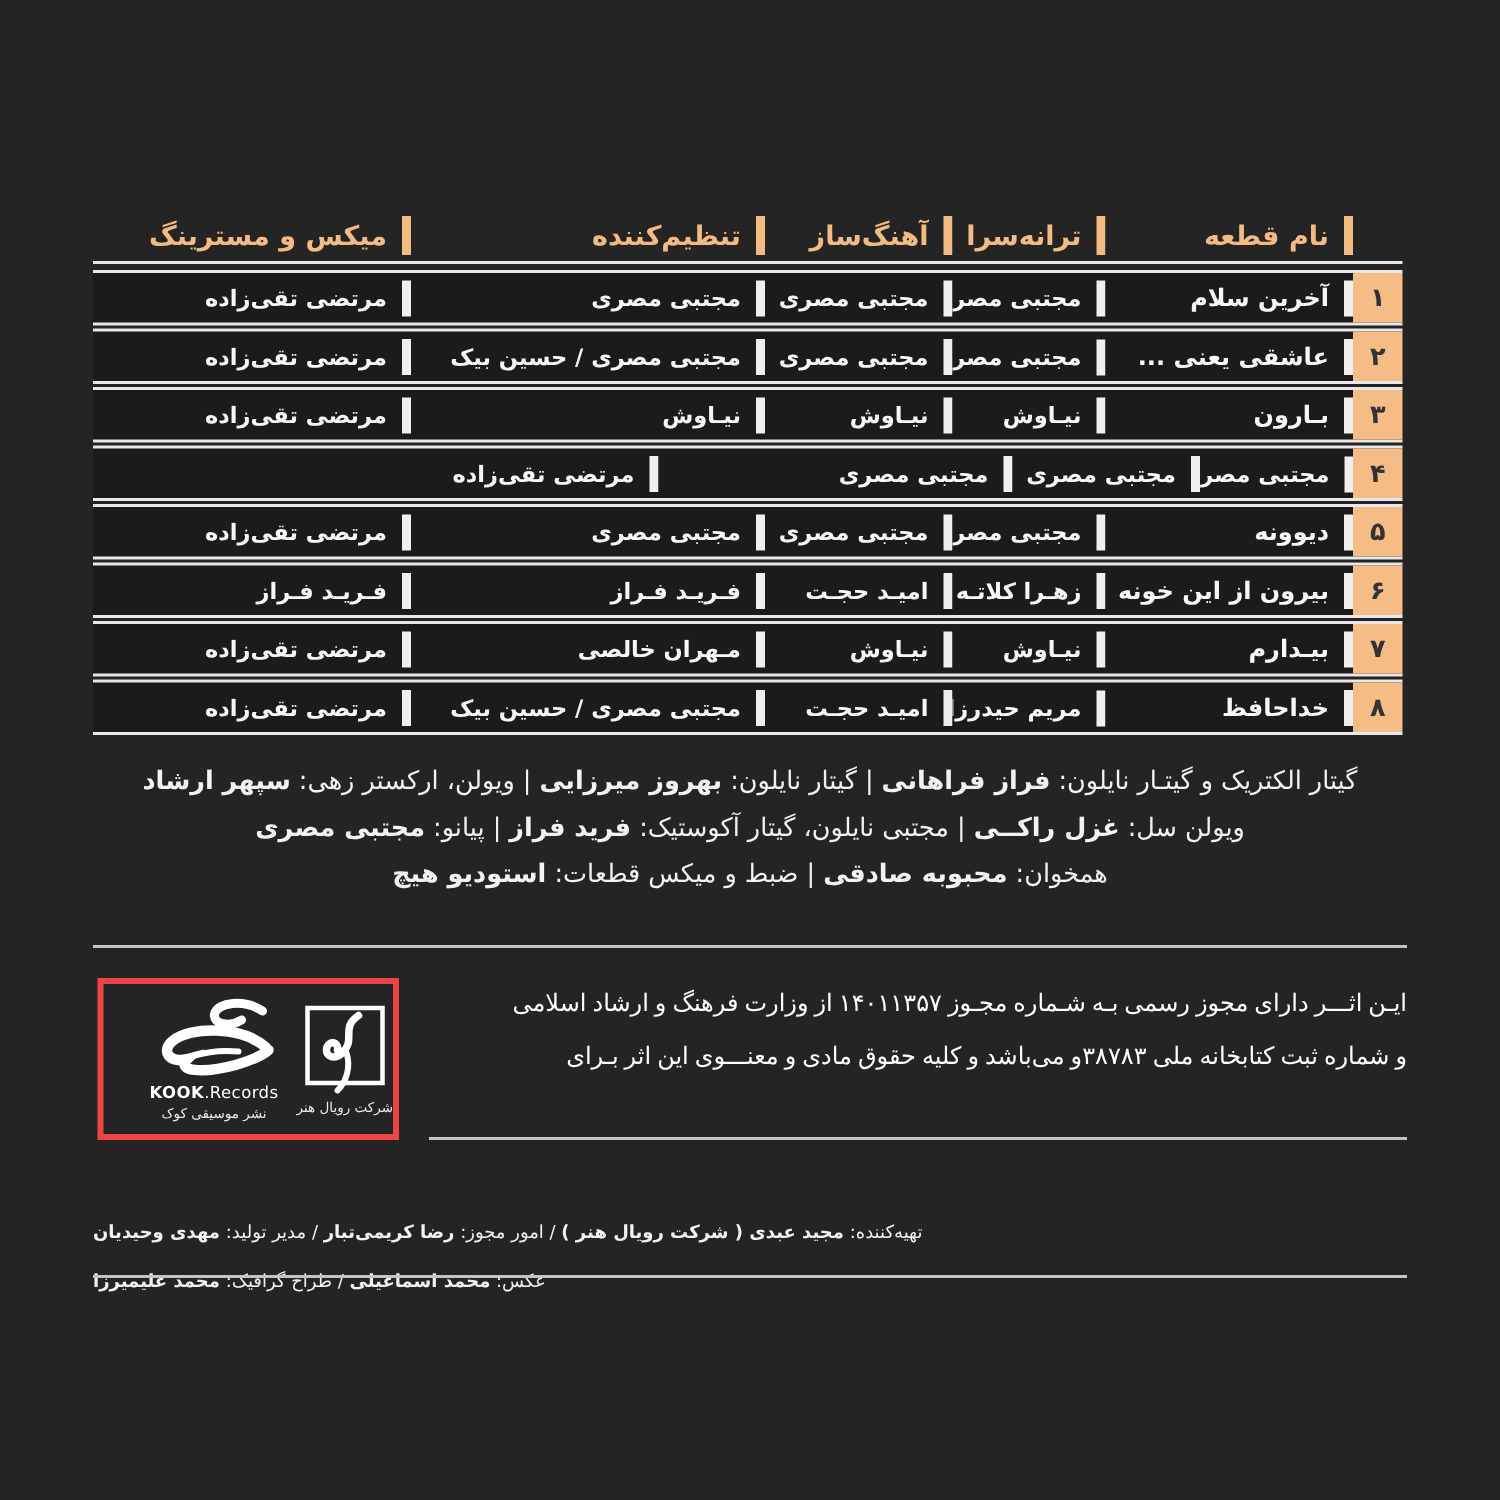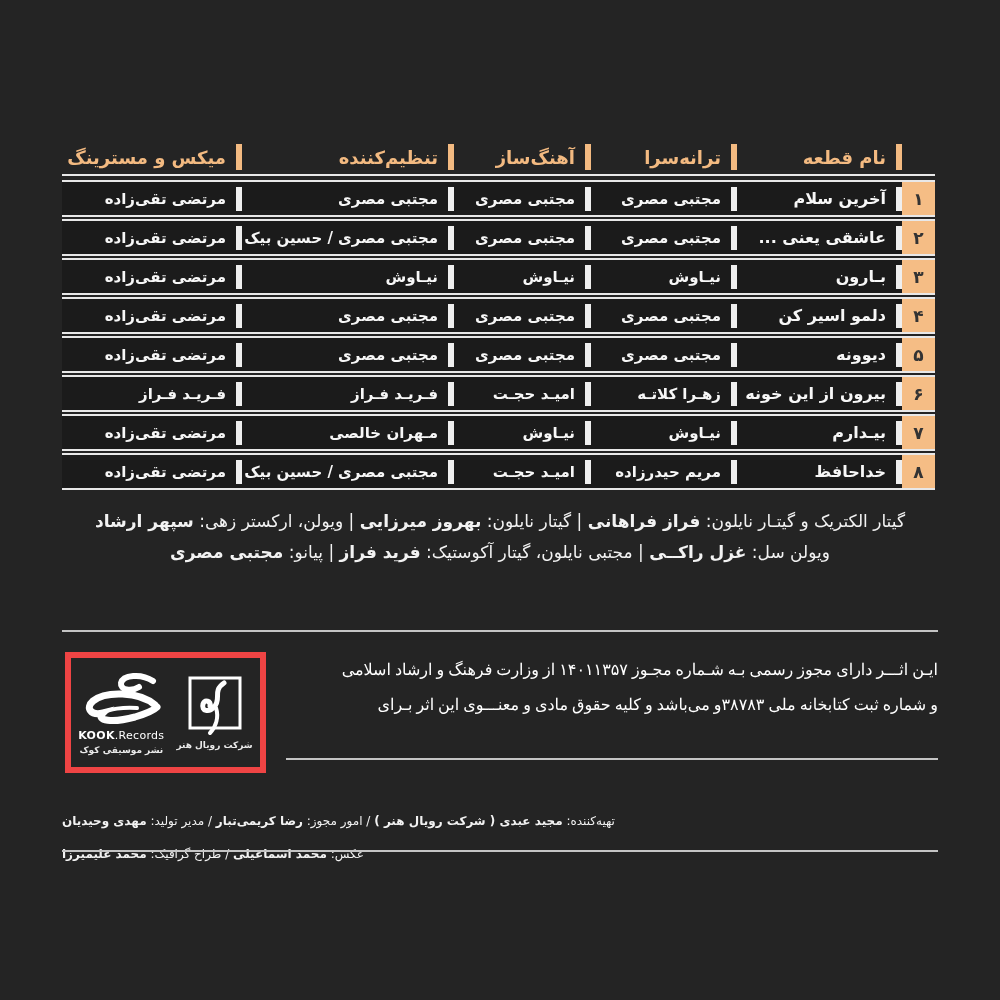--- a/index.html
+++ b/index.html
@@ -12,46 +12,46 @@
   
   .table-wrap{position:absolute;left:62px;top:140px;width:873px;}
   .thead{display:flex;direction:rtl;align-items:center;height:34px;
          border-bottom:2px solid #e8e8e8;margin-bottom:4px;}
   .trow{display:flex;direction:rtl;align-items:stretch;height:33px;
         border-top:2px solid #e8e8e8;border-bottom:2px solid #e8e8e8;
         background:#1b1b1b;margin-bottom:2px;}
   .cell{display:flex;direction:rtl;align-items:center;overflow:hidden;}
   .c-num{width:33px;flex:none;}
   .c-track{width:165px;flex:none;}
-  .c-lyric{width:146px;flex:none;}
-  .c-comp{width:137px;flex:none;}
-  .c-arr{width:212px;flex:none;}
+  .c-lyric{width:102px;flex:none;}
+  .c-comp{width:125px;flex:none;}
+  .c-arr{width:236px;flex:none;}
   .c-mix{width:175px;flex:none;margin-left:29px;}
   .vbar{width:6px;height:24px;background:#efefef;margin-left:10px;flex:none;}
   .thead .vbar{background:#f3ba81;height:26px;}
   .hlabel{color:#f3ba81;font-weight:bold;font-size:18px;white-space:nowrap;}
   .ctext{font-weight:bold;font-size:15px;white-space:nowrap;color:#f7f7f7;}
   .c-track .ctext{font-size:16px;}
   .badge{width:33px;flex:none;background:#f5bd85;display:flex;align-items:center;
          justify-content:center;font-size:17px;font-weight:bold;color:#333;}
   
   .musicians{position:absolute;left:62px;top:506px;width:876px;text-align:center;
              direction:rtl;font-size:17px;line-height:31px;white-space:nowrap;}
   
   .hr{position:absolute;height:2px;background:#c4c4c4;}
   .hr-top{top:630px;left:62px;width:876px;}
   .hr-bottom{top:850px;left:62px;width:876px;}
   
   .license-row{position:absolute;top:652px;left:65px;width:873px;display:flex;gap:20px;}
-  .logo-box{width:201px;height:121px;box-sizing:border-box;border:6px solid #ef4444;
-            display:flex;align-items:center;justify-content:center;gap:12px;flex:none;}
+  .logo-box{width:201px;height:108px;box-sizing:border-box;border:4px solid #ef4444;
+            display:flex;align-items:center;justify-content:flex-end;gap:12px;flex:none;}
   .logo{display:flex;flex-direction:column;align-items:center;}
   .kook-latin{font-size:11px;color:#fff;letter-spacing:.3px;margin-top:2px;white-space:nowrap;}
   .kook-latin .reg{font-weight:normal;}
-  .logo-caption{font-size:9px;color:#eaeaea;direction:rtl;margin-top:3px;white-space:nowrap;font-weight:bold;}
+  .logo-caption{font-size:9px;color:#eaeaea;direction:rtl;margin-top:3px;white-space:nowrap;}
   .license-text{flex:1;height:108px;box-sizing:border-box;direction:rtl;text-align:right;
                 font-size:16px;line-height:35px;border-bottom:2px solid #c4c4c4;
                 white-space:nowrap;color:#ffffff;font-family:Liberation Serif, serif;}
   
   .producers{position:absolute;top:805px;left:62px;width:873px;direction:rtl;
              text-align:left;font-size:12px;line-height:33px;white-space:nowrap;}
 </style>
 </head>
 <body>
 
@@ -148,24 +148,20 @@
         <span class="ctext">نیـاوش</span>
       </div>
     <div class="cell c-mix">
         <span class="vbar"></span>
         <span class="ctext">مرتضی تقی‌زاده</span>
       </div>
   </div>
 
   <div class="trow">
     <div class="badge">۴</div>
-    <div class="cell c-track">
-        <span class="vbar"></span>
-        <span class="ctext">دلمو اسیر کن</span>
-      </div>
     <div class="cell c-lyric">
         <span class="vbar"></span>
         <span class="ctext">مجتبی مصری</span>
       </div>
     <div class="cell c-comp">
         <span class="vbar"></span>
         <span class="ctext">مجتبی مصری</span>
       </div>
     <div class="cell c-arr">
         <span class="vbar"></span>
@@ -271,20 +267,21 @@
         <span class="vbar"></span>
         <span class="ctext">مرتضی تقی‌زاده</span>
       </div>
   </div>
 
 </div>
 
 <div class="musicians">
   <div><span>گیتار الکتریک و گیتـار نایلون: </span><span class="b">فراز فراهانی</span><span>  |  گیتار نایلون: </span><span class="b">بهروز میرزایی</span><span>  |  ویولن، ارکستر زهی: </span><span class="b">سپهر ارشاد</span></div>
   <div><span>ویولن سل: </span><span class="b">غزل راکــی</span><span>  |  مجتبی نایلون، گیتار آکوستیک: </span><span class="b">فرید فراز</span><span>  |  پیانو: </span><span class="b">مجتبی مصری</span></div>
+  <div><span>همخوان: </span><span class="b">محبوبه صادقی</span><span>  |  ضبط و میکس قطعات: </span><span class="b">استودیو هیچ</span></div>
 </div>
 
 <div class="hr hr-top"></div>
 
 <div class="license-row">
 
   <div class="logo-box">
     <div class="logo">
       <svg width="84" height="56" viewBox="0 0 84 56">
         <g fill="none" stroke="#ffffff" stroke-linecap="round">

